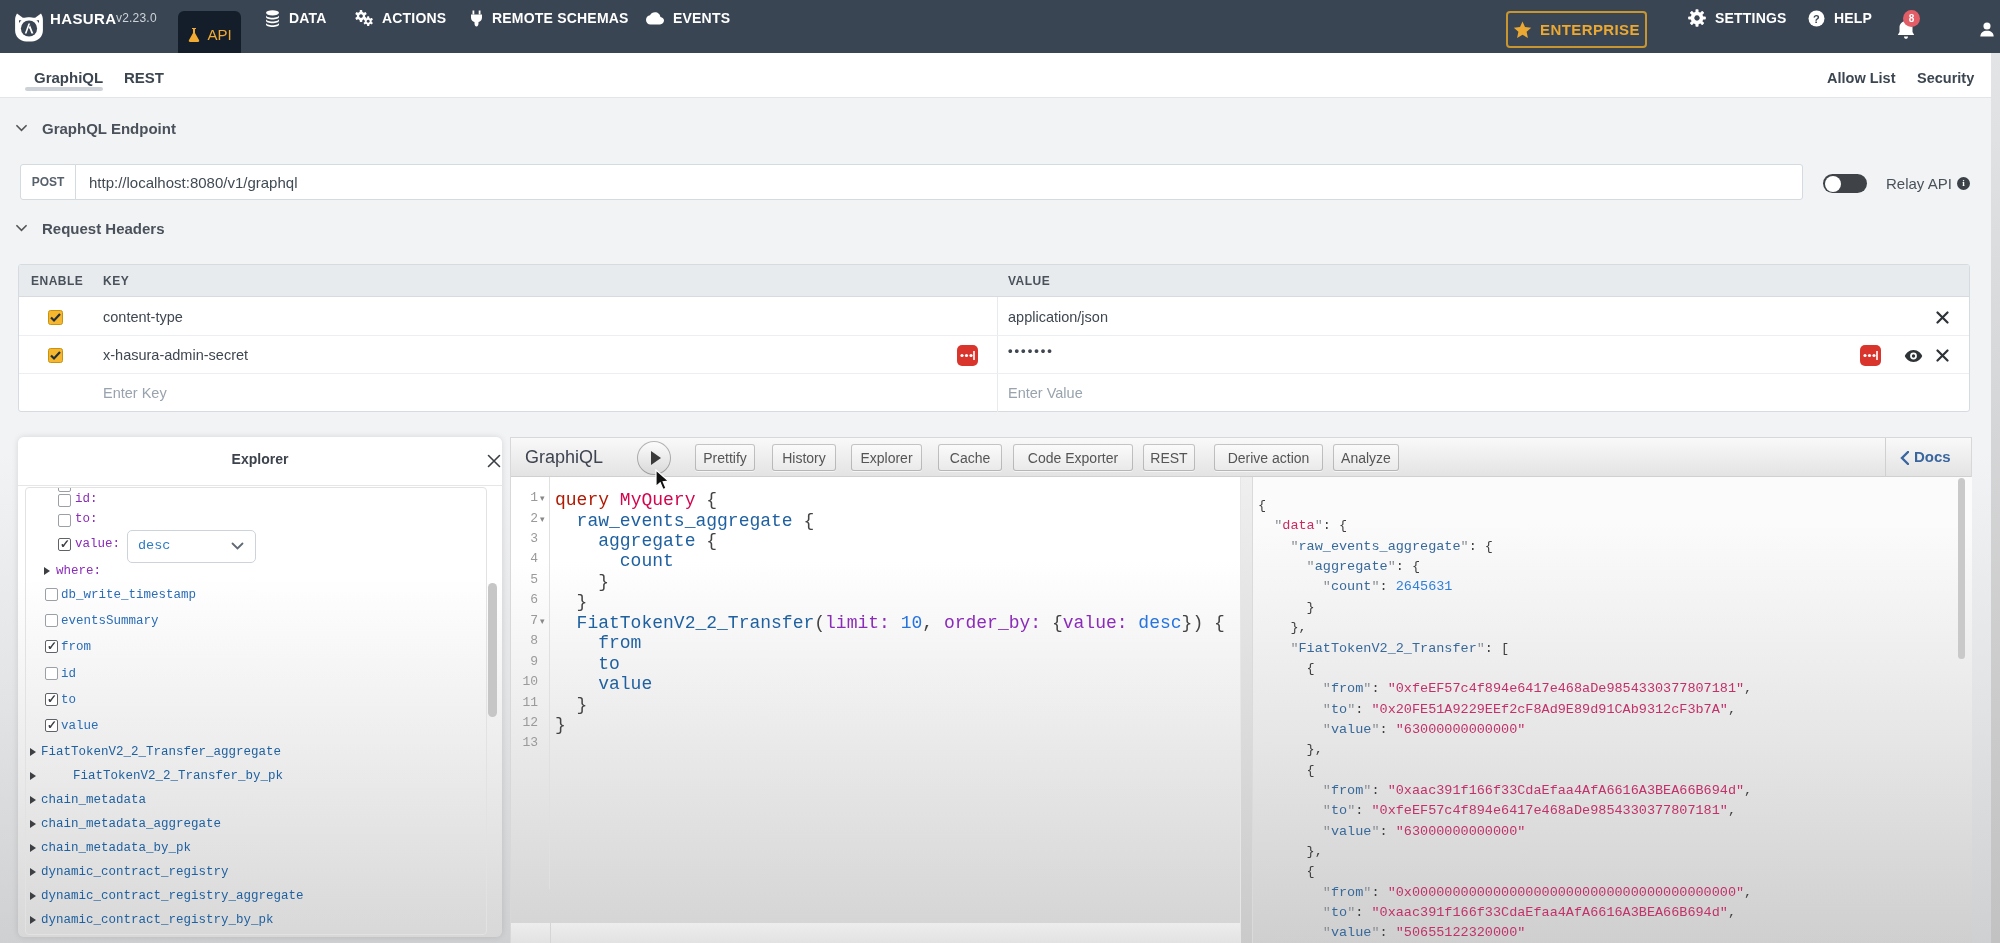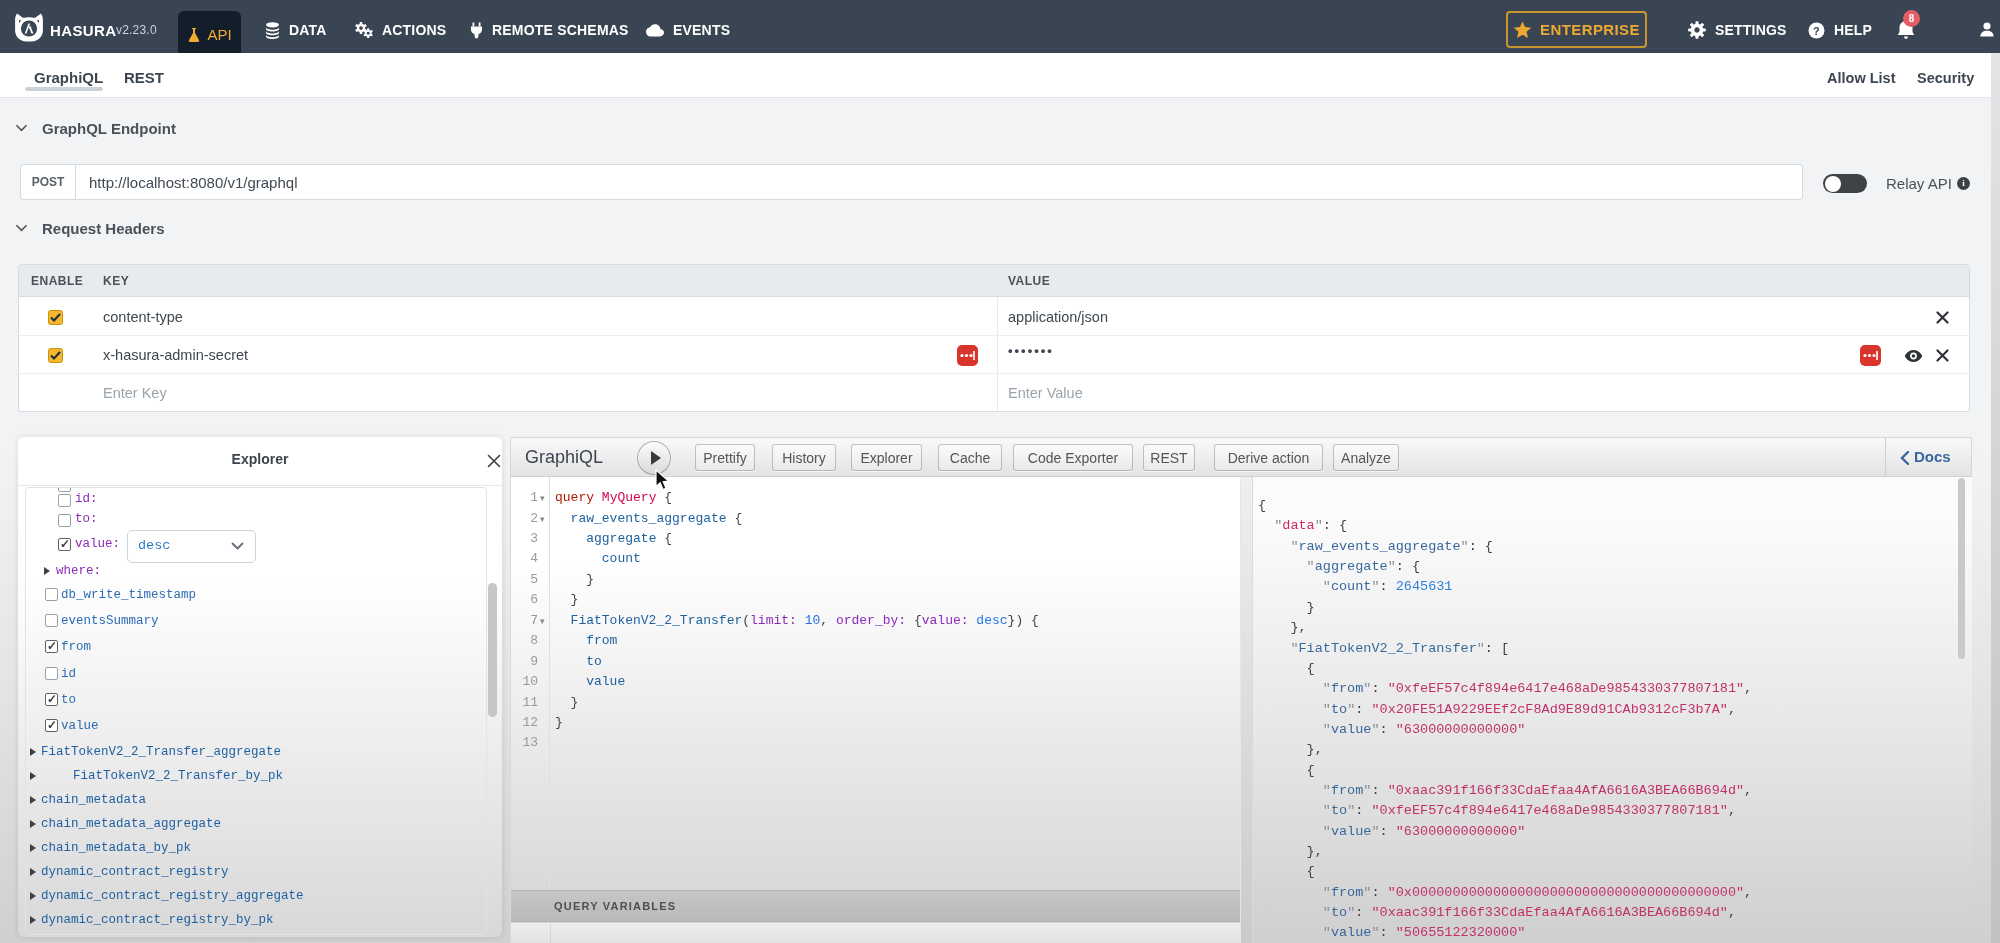--- a/index.html
+++ b/index.html
@@ -1,21 +1,21 @@
 <!DOCTYPE html>
 <html><head>
 <meta charset="utf-8">
 <style>
   * { margin:0; padding:0; box-sizing:border-box; }
   html,body { width:2000px; height:943px; overflow:hidden; }
   body { font-family:"Liberation Sans", sans-serif; position:relative; background:linear-gradient(180deg,#f2f3f5 0%,#f2f3f5 48%,#e4e5e7 72%,#cfd0d1 100%); }
   .abs { position:absolute; }
   
   #nav { position:absolute; left:0; top:0; width:2000px; height:53px; background:#3a4553; }
-  .navitem { position:absolute; top:12px; height:36px; display:flex; align-items:center; color:#fff; font-weight:bold; font-size:14px; letter-spacing:.2px; }
+  .navitem { position:absolute; top:0; height:36px; display:flex; align-items:center; color:#fff; font-weight:bold; font-size:14px; letter-spacing:.2px; }
   .navitem svg { margin-right:9px; }
   #apipill { position:absolute; left:178px; top:11px; width:63px; height:47px; background:#141e2b; border-radius:6px; display:flex; align-items:center; justify-content:center; color:#f1ab33; font-weight:normal; font-size:15px; }
   
   #subtabs { position:absolute; left:0; top:53px; width:2000px; height:45px; background:#fff; border-bottom:1px solid #e2e5e9; }
   
   .sectitle { position:absolute; font-size:15px; font-weight:bold; color:#4a515a; }
   .chev { position:absolute; width:11px; height:11px; }
   
   #htable { position:absolute; left:18px; top:264px; width:1952px; height:148px; background:#fff; border:1px solid #d5dbe1; border-radius:3px; }
   .thead { position:absolute; left:0; top:0; width:100%; height:32px; background:#e8ebee; border-bottom:1px solid #d5dbe1; border-radius:2px 2px 0 0; }
@@ -25,21 +25,21 @@
   .keytext { position:absolute; font-size:14.5px; color:#3f4750; }
   .graytext { position:absolute; font-size:14.5px; color:#98a3ad; }
   
   #gpanel { position:absolute; left:510px; top:437px; width:1462px; height:506px; border:1px solid #d8d8d8; border-bottom:none; background:#fff; }
   #gtopbar { position:absolute; left:0; top:0; width:100%; height:39px; background:linear-gradient(#f9f9f9,#e3e3e3); border-bottom:1px solid #d0d0d0; }
   .tbtn { position:absolute; top:6px; height:27px; border-radius:3px; background:linear-gradient(#fbfbfb,#e9e9e9); box-shadow:inset 0 0 0 1px rgba(0,0,0,.22), 0 1px 0 rgba(255,255,255,.6); color:#555; font-size:14px; display:flex; align-items:center; justify-content:center; }
   #geditor { position:absolute; left:0; top:39px; width:729px; height:466px; background:linear-gradient(#ffffff 18%, #e9e9e9 58%, #d3d3d3 100%); }
   #ggutter { position:absolute; left:0; top:0; width:39px; height:412px; border-right:1px solid #e0e0e0; }
   .lnum { position:absolute; left:0; width:27px; text-align:right; font-size:13px; color:#9a9a9a; font-family:"Liberation Mono",monospace; }
   .fold { position:absolute; left:29px; font-size:9px; color:#888; }
-  .codeline { position:absolute; left:44px; font-family:"Liberation Mono",monospace; font-size:13px; white-space:pre; color:#444; }
+  .codeline { position:absolute; left:44px; font-family:"Liberation Mono",monospace; font-size:18px; white-space:pre; color:#444; }
   #varbar { position:absolute; left:0; top:452px; width:729px; height:32px; background:linear-gradient(#c6c6c6,#b9b9b9); border-top:1px solid #b3b3b3; border-bottom:1px solid #b0b0b0; }
   #dragbar { position:absolute; left:729px; top:39px; width:13px; height:467px; background:linear-gradient(#efefef,#cacaca); border-left:1px solid #e6e6e6; border-right:1px solid #dadada; }
   #gresult { position:absolute; left:742px; top:39px; width:719px; height:467px; background:linear-gradient(#fbfbfb 10%, #e6e6e6 56%, #cfcfcf 100%); }
   .jline { position:absolute; left:5px; font-family:"Liberation Mono",monospace; font-size:13.5px; white-space:pre; color:#3f3f3f; }
   
   .jk { color:#38699b; } 
   .jq { color:#8a8f94; } 
   .jd { color:#cb2a60; } 
   .js { color:#c23169; } 
   .jn { color:#2f7fd9; } 
@@ -360,23 +360,20 @@
     <div class="codeline" style="top:74px;">      <span class="fl">count</span></div>
     <div class="codeline" style="top:95px;">    }</div>
     <div class="codeline" style="top:115px;">  }</div>
     <div class="codeline" style="top:136px;">  <span class="fl">FiatTokenV2_2_Transfer</span>(<span class="ar">limit:</span> <span class="nm">10</span>, <span class="ar">order_by:</span> {<span class="ar">value:</span> <span class="nm">desc</span>}) {</div>
     <div class="codeline" style="top:156px;">    <span class="fl">from</span></div>
     <div class="codeline" style="top:177px;">    <span class="fl">to</span></div>
     <div class="codeline" style="top:197px;">    <span class="fl">value</span></div>
     <div class="codeline" style="top:218px;">  }</div>
     <div class="codeline" style="top:238px;">}</div>
   </div>
-  <div id="varbar">
-      <div class="abs" style="left:43px;top:9px;font-size:11px;font-weight:bold;letter-spacing:1.2px;color:#4f4f4f;">QUERY VARIABLES</div>
-    </div>
   <div class="abs" style="left:0;top:485px;width:729px;height:21px;background:linear-gradient(#ededed,#e2e2e2);"></div>
   <div class="abs" style="left:39px;top:485px;width:1px;height:21px;background:#d5d5d5;"></div>
   <div id="dragbar"></div>
   <div id="gresult">
     <div class="jline" style="top:21px;">{</div>
     <div class="jline" style="top:41px;">  <span class="jq">"</span><span class="jd">data</span><span class="jq">"</span>: {</div>
     <div class="jline" style="top:62px;">    <span class="jq">"</span><span class="jk">raw_events_aggregate</span><span class="jq">"</span>: {</div>
     <div class="jline" style="top:82px;">      <span class="jq">"</span><span class="jk">aggregate</span><span class="jq">"</span>: {</div>
     <div class="jline" style="top:102px;">        <span class="jq">"</span><span class="jk">count</span><span class="jq">"</span>: <span class="jn">2645631</span></div>
     <div class="jline" style="top:123px;">      }</div>

